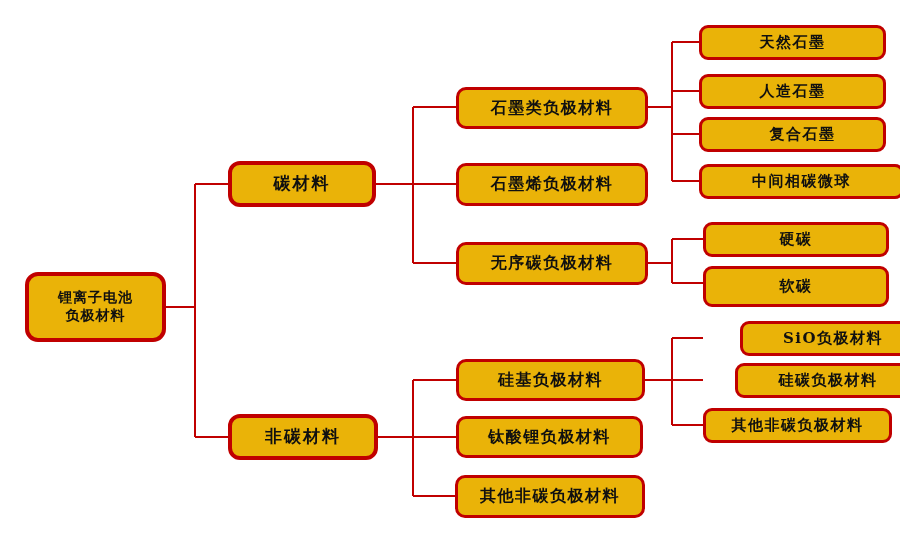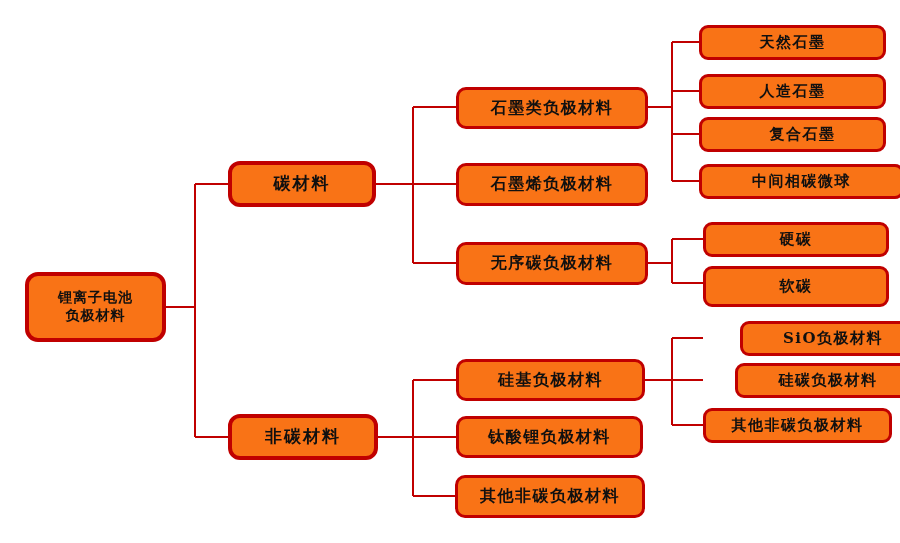--- a/index.html
+++ b/index.html
@@ -20,21 +20,21 @@
     position:absolute;
     left:0; top:0;
     width:900px; height:543px;
     z-index:1;
     pointer-events:none;
   }
   .node{
     position:absolute;
     z-index:2;
     box-sizing:border-box;
-    background:#f97316;
+    background:#eab308;
     border:3px solid #C00000;
     border-radius:9px;
     display:flex;
     align-items:center;
     justify-content:center;
     text-align:center;
     color:#101010;
     font-weight:700;
     letter-spacing:.5px;
     line-height:1.28;

